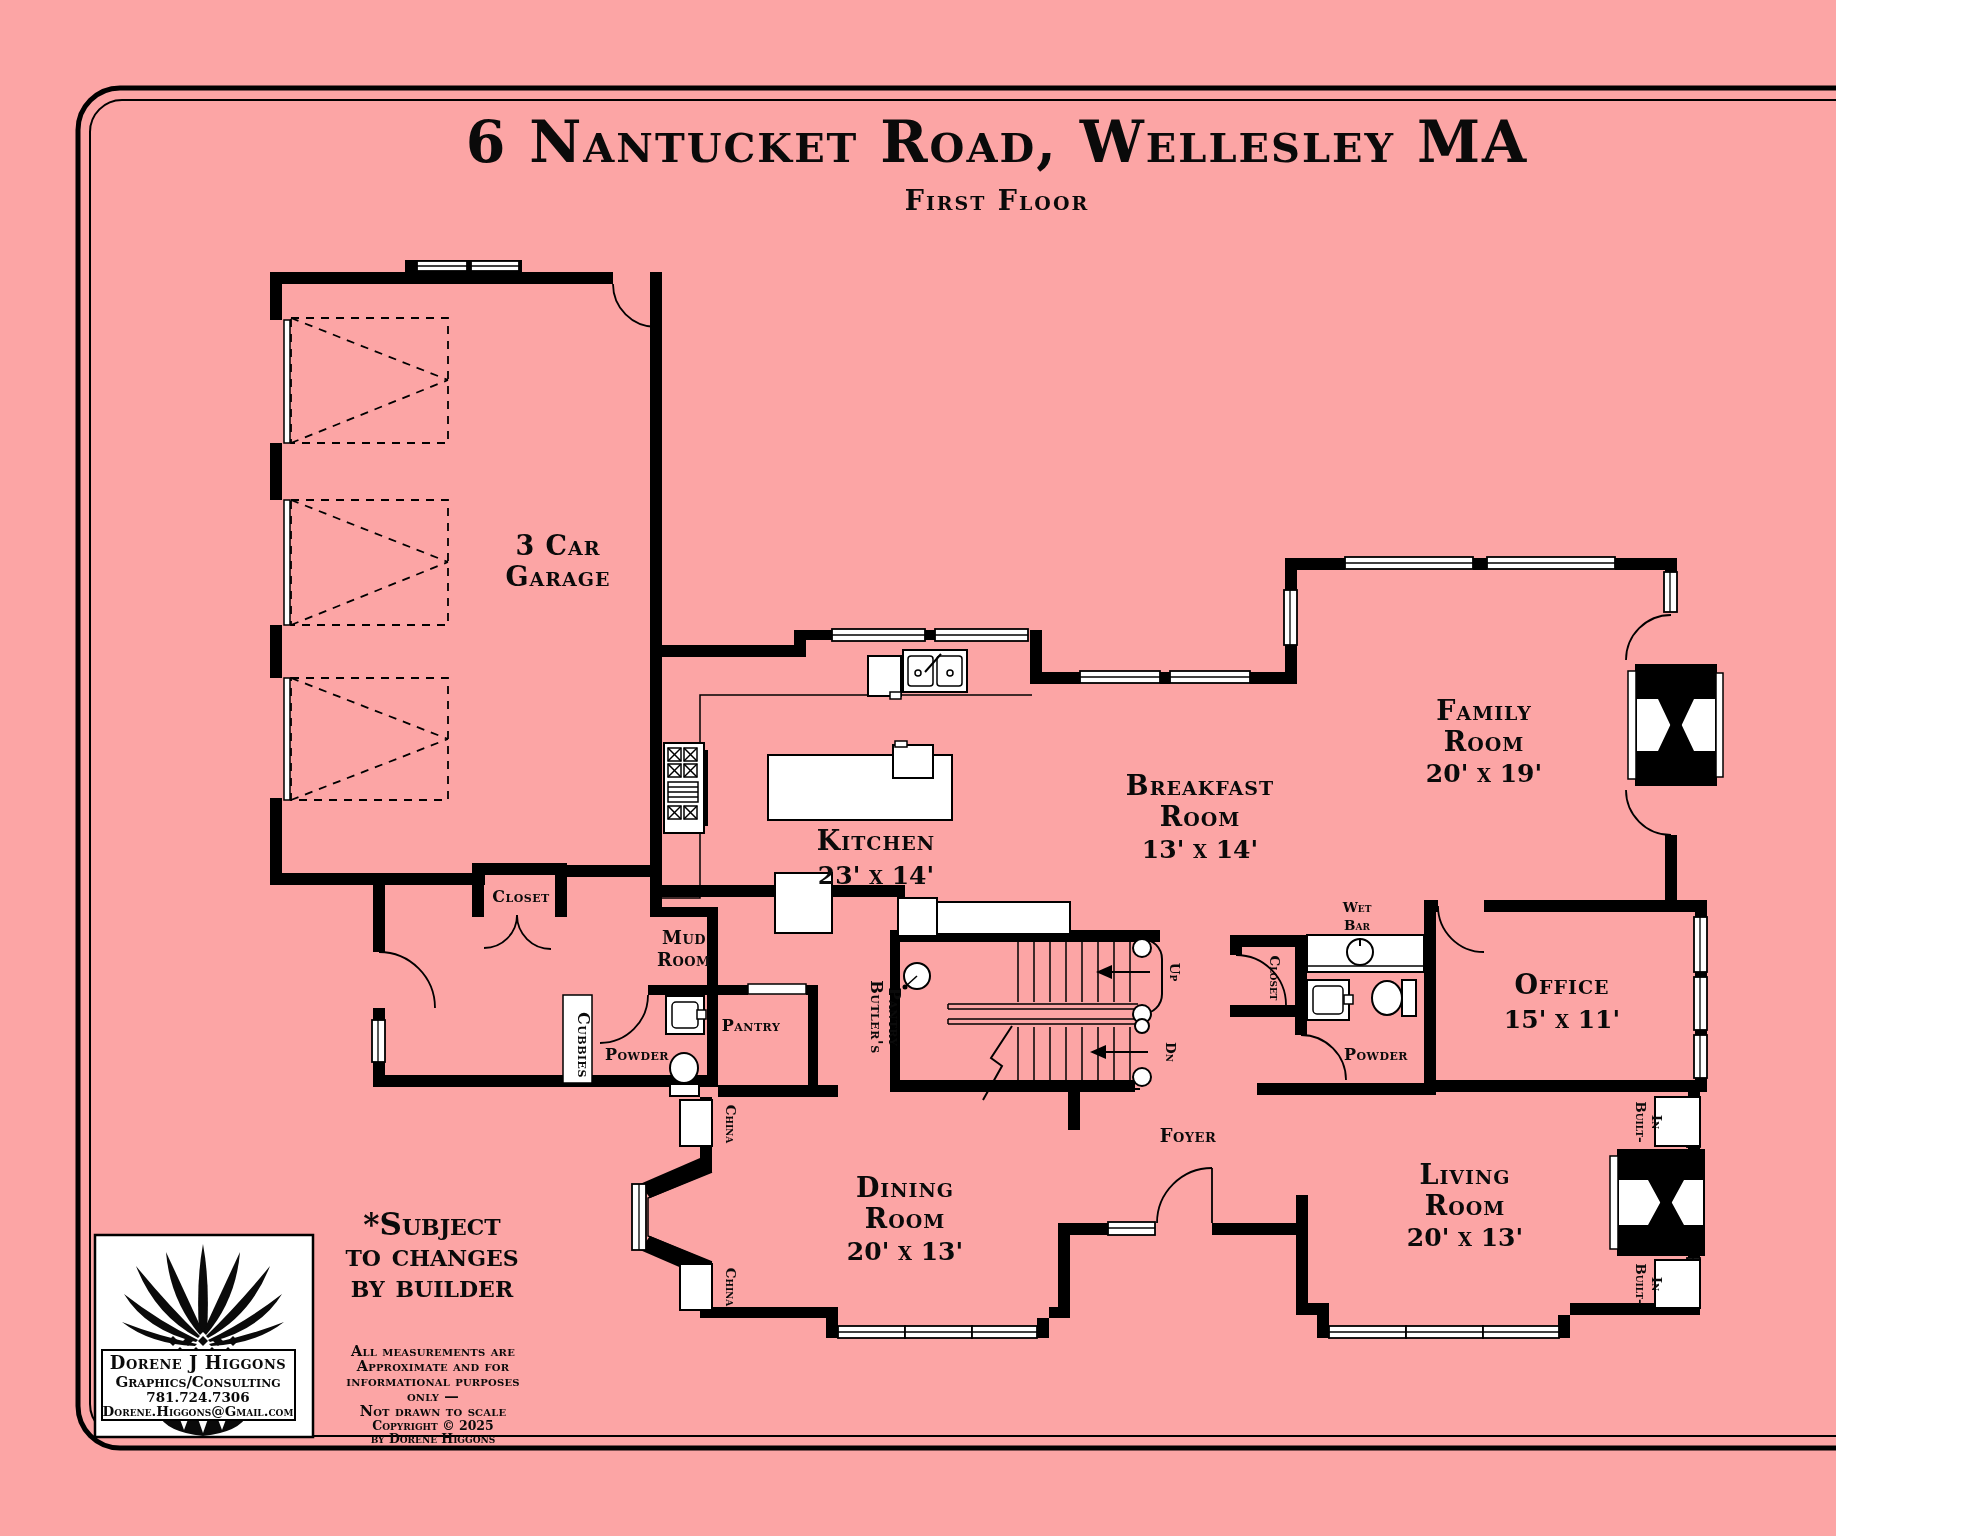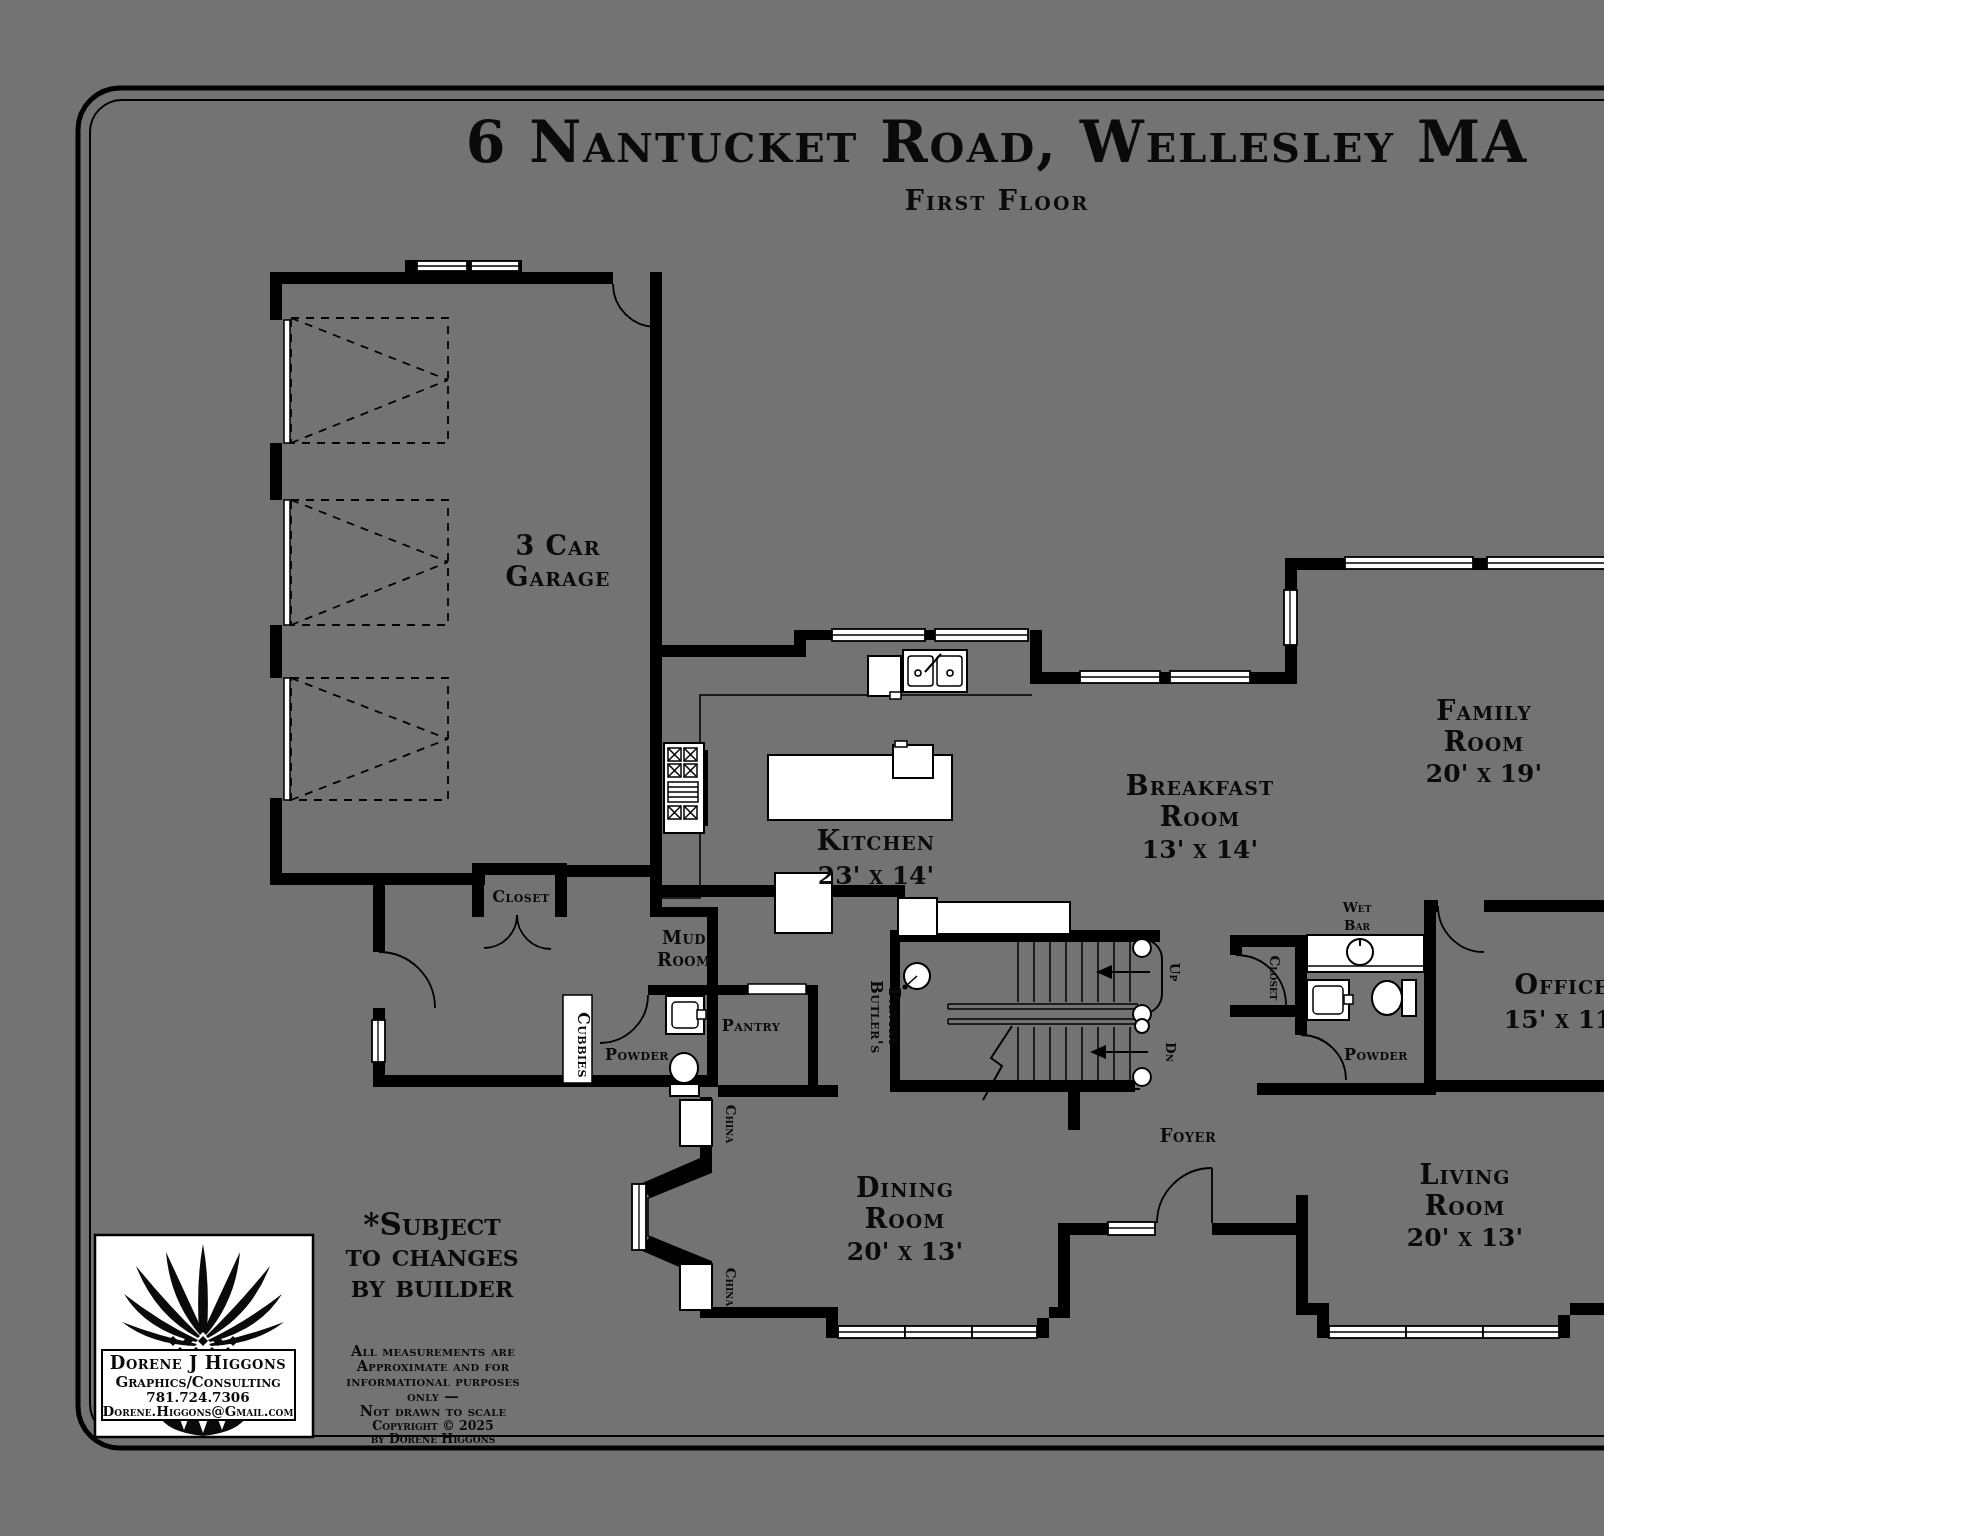--- a/index.html
+++ b/index.html
@@ -1,16 +1,16 @@
 <!DOCTYPE html>
 <html><head>
 <meta charset="utf-8">
 <style>
   html,body{margin:0;padding:0;background:#ffffff;}
-  .page{position:relative;width:1604px;height:1536px;background:#737373;overflow:hidden;}
+  .page{position:relative;width:1836px;height:1536px;background:#fca5a5;overflow:hidden;}
   svg{position:absolute;left:0;top:0;}
   .w{fill:#000;}
   .thin{fill:#fff;stroke:#000;stroke-width:2;}
   .thin15{fill:#fff;stroke:#000;stroke-width:1.5;}
   .ln{stroke:#000;stroke-width:1.5;fill:none;}
   .ln2{stroke:#000;stroke-width:2;fill:none;}
   .door{stroke:#000;stroke-width:1.8;fill:none;}
   .winr{fill:#fff;stroke:#000;stroke-width:1.8;}
   .winl{stroke:#000;stroke-width:1.3;}
   .dash{stroke:#000;stroke-width:1.8;fill:none;stroke-dasharray:8 7;}

